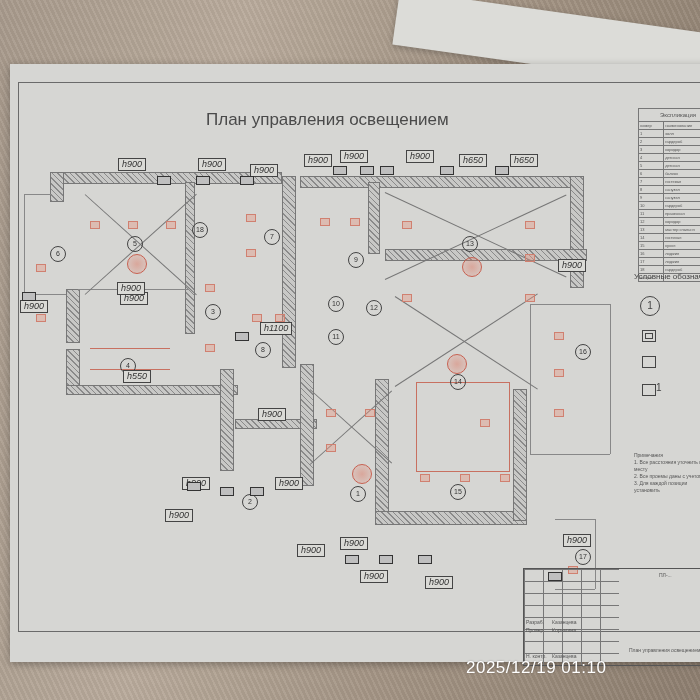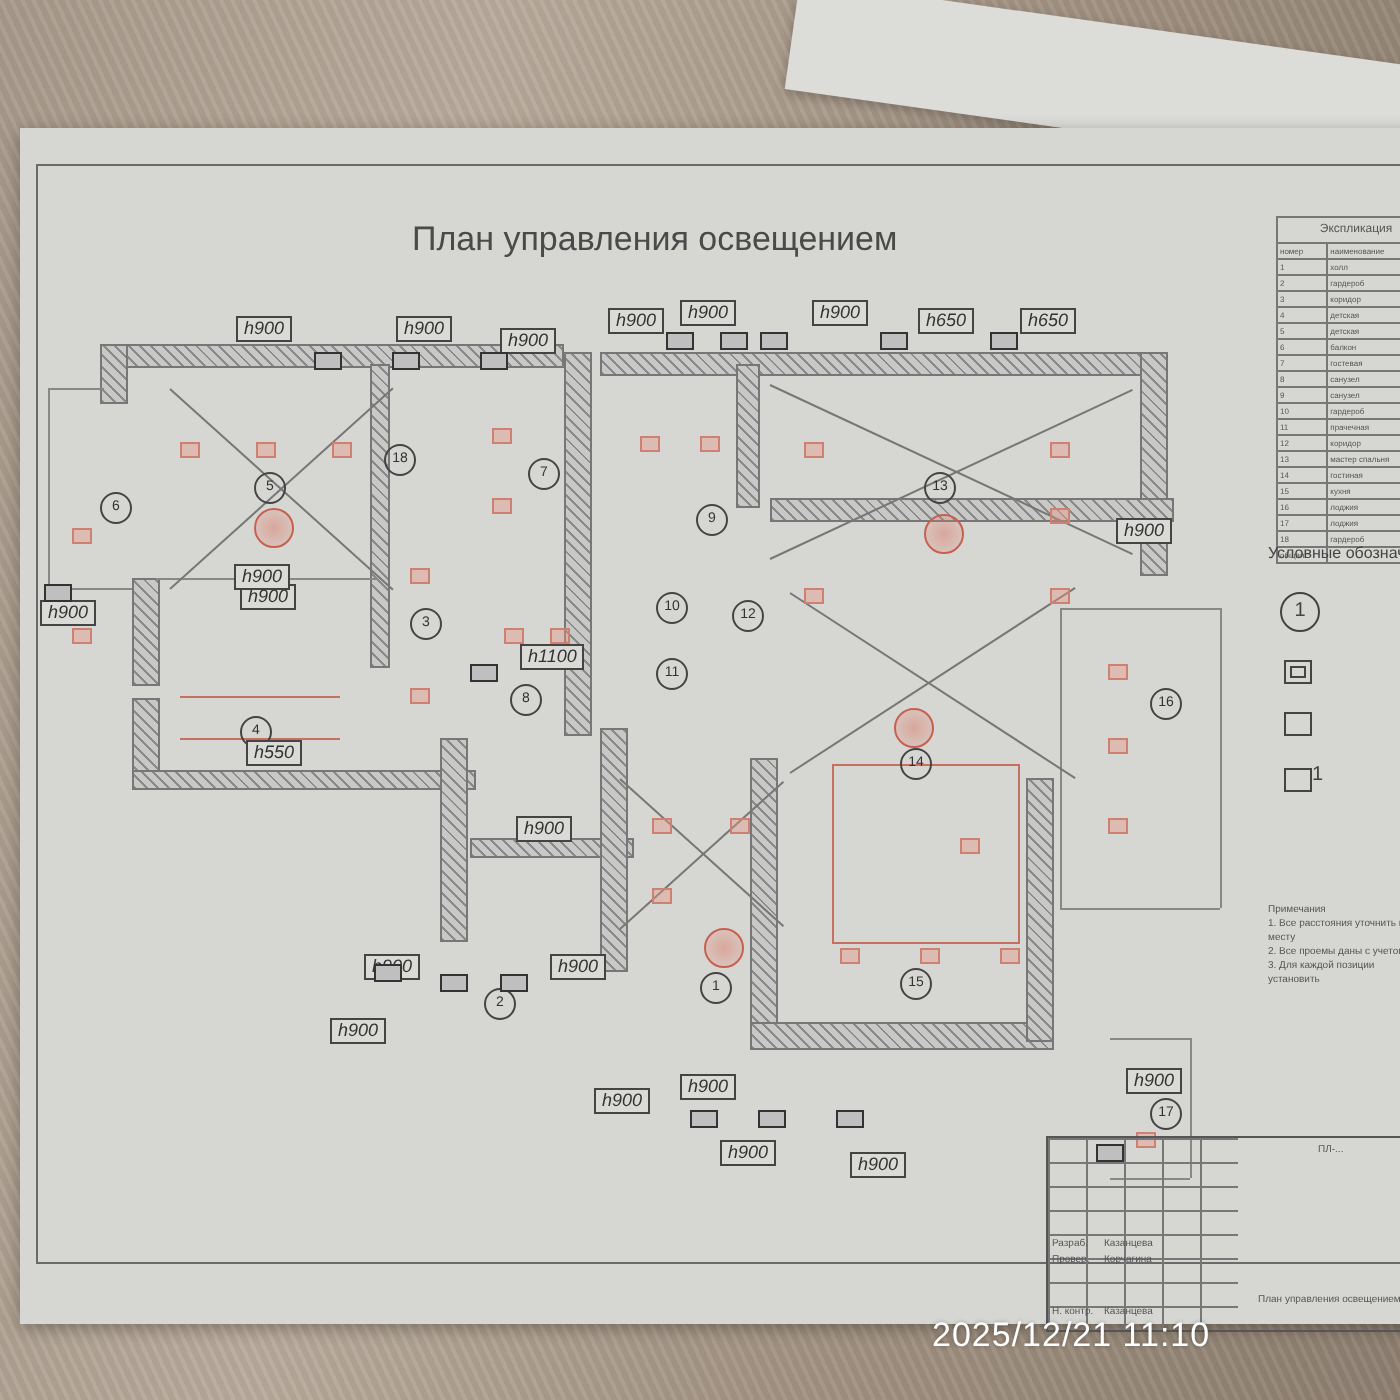--- a/index.html
+++ b/index.html
@@ -305,13 +305,13 @@
     <div class="stamp-text" style="left:2px;top:50px;">Разраб.</div>
     <div class="stamp-text" style="left:2px;top:58px;">Провер.</div>
     <div class="stamp-text" style="left:2px;top:84px;">Н. контр.</div>
     <div class="stamp-text" style="left:28px;top:50px;">Казанцева</div>
     <div class="stamp-text" style="left:28px;top:58px;">Корчагина</div>
     <div class="stamp-text" style="left:28px;top:84px;">Казанцева</div>
     <div class="stamp-text" style="left:105px;top:78px;">План управления освещением</div>
   </div>
 </div>
 
-<div class="timestamp">2025/12/21 11:10</div>
+<div class="timestamp">2025/12/19 01:10</div>
 
 </body></html>

